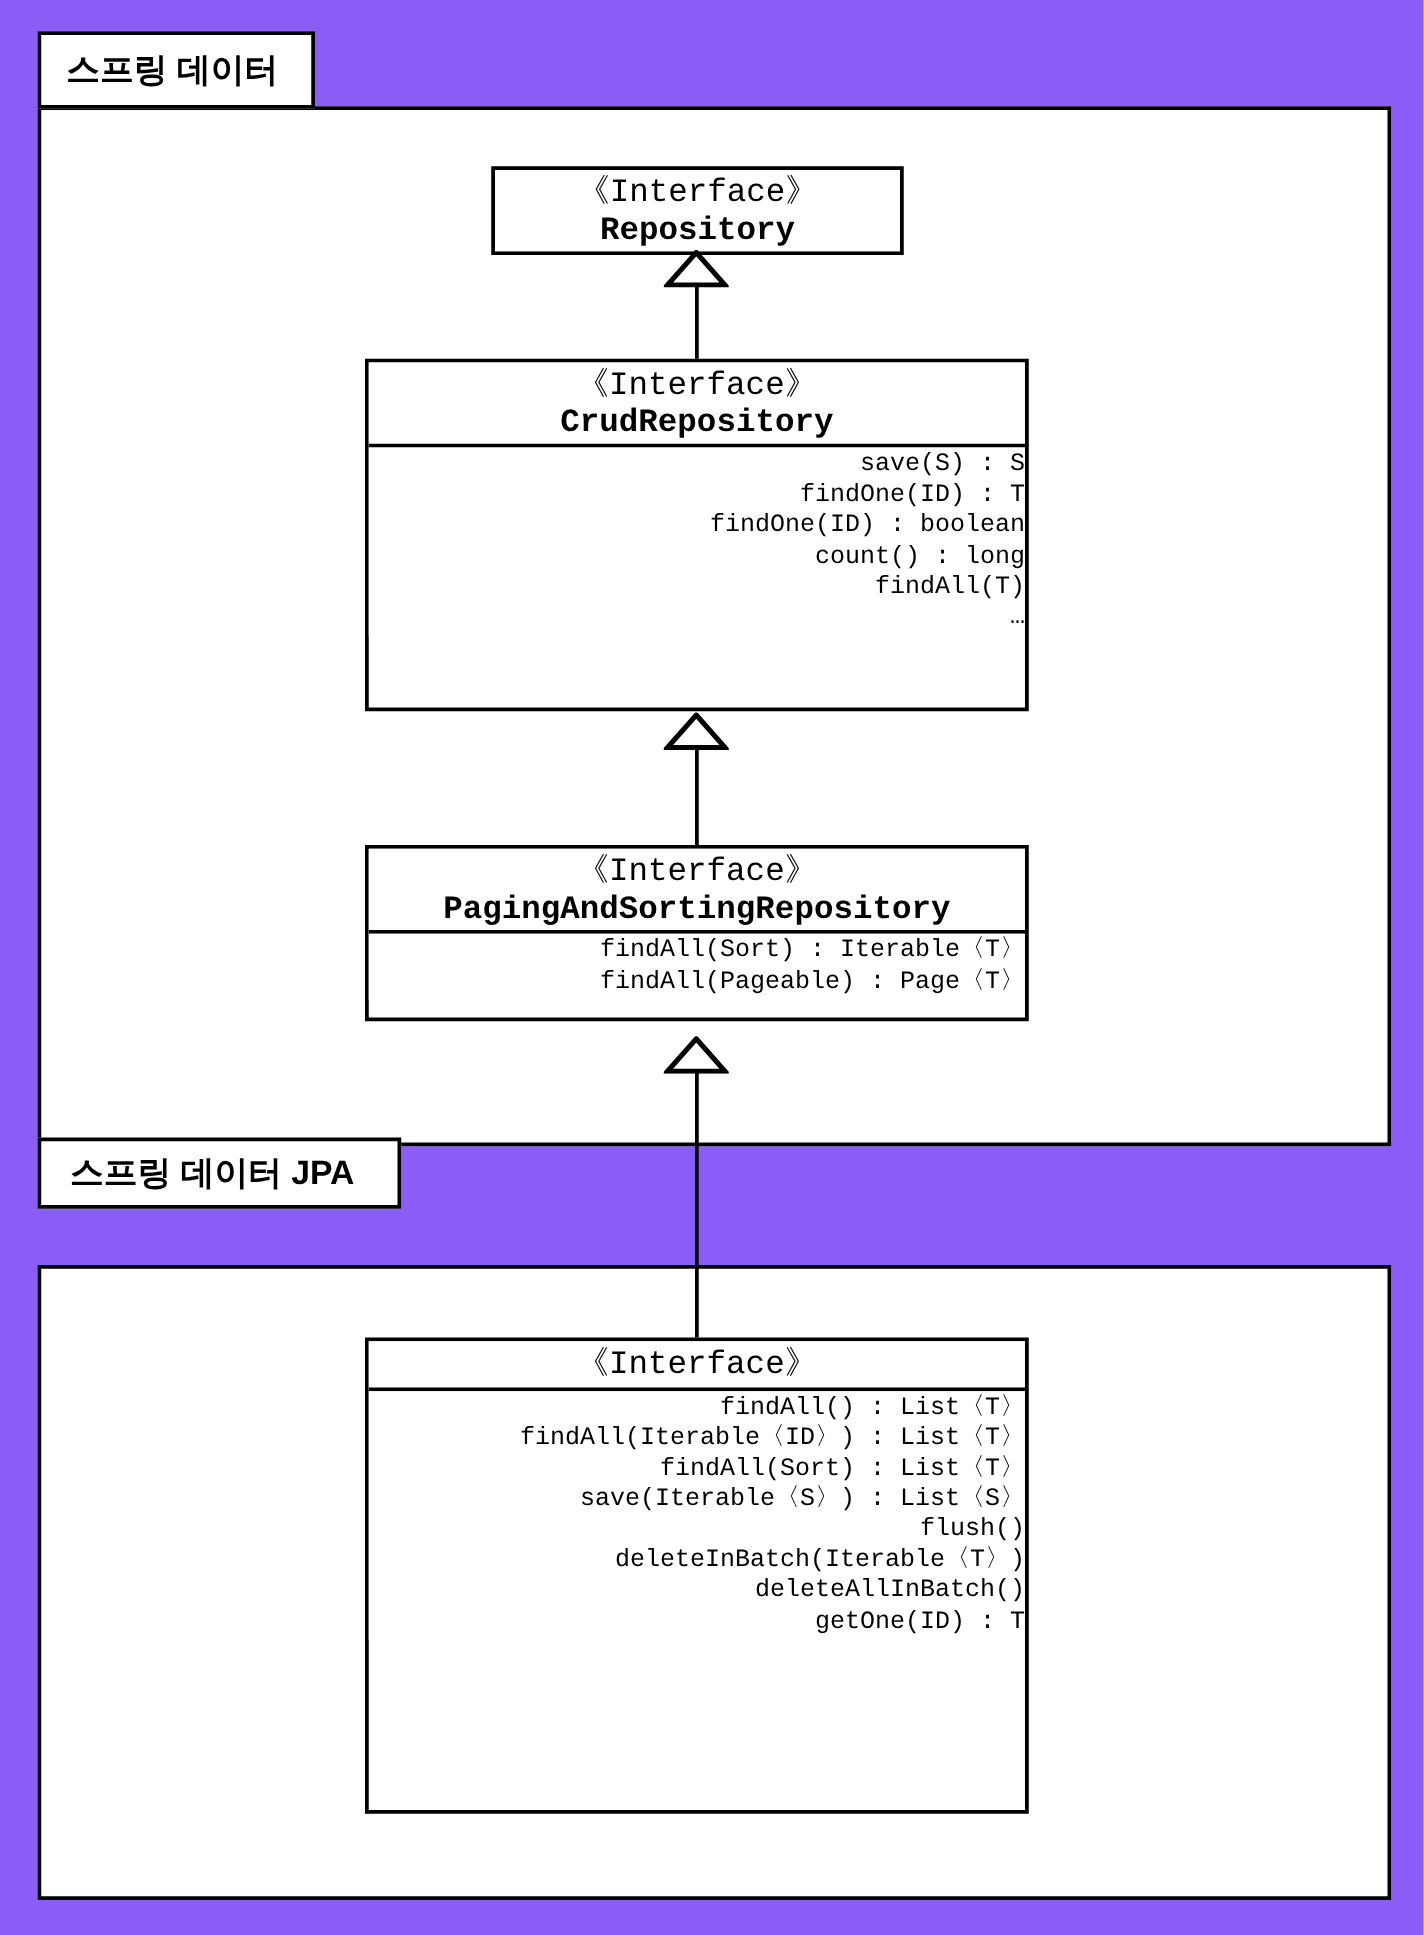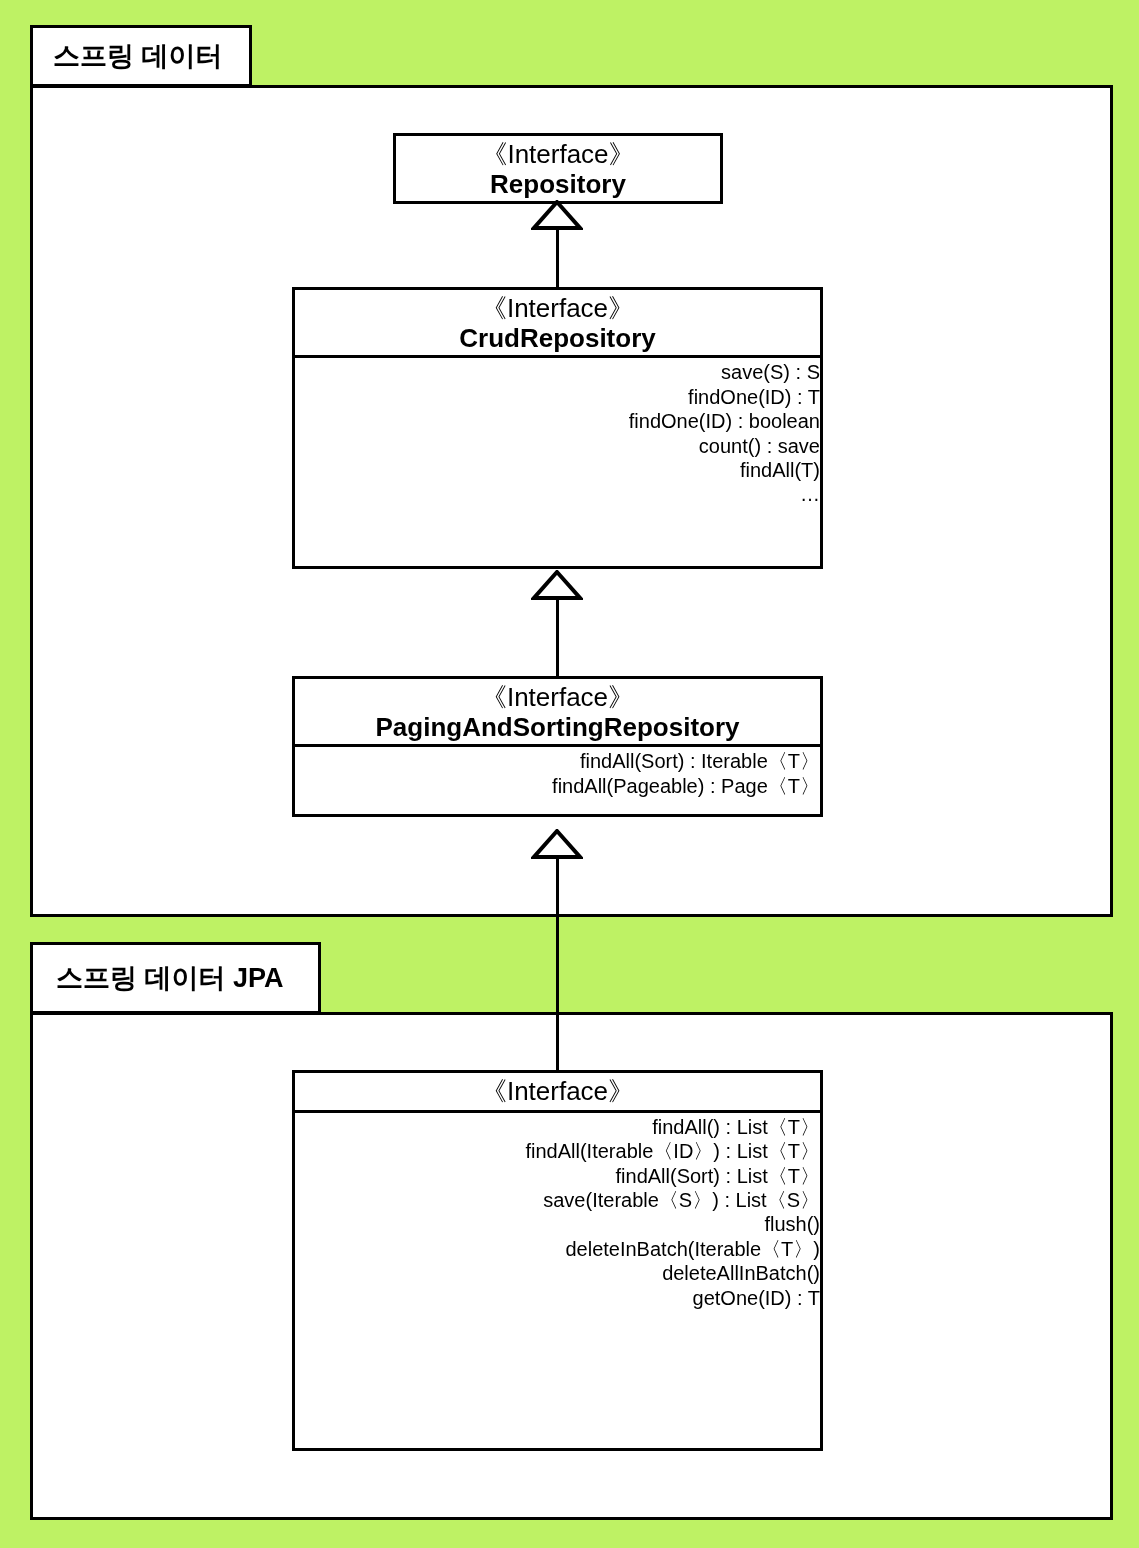--- a/index.html
+++ b/index.html
@@ -8,21 +8,21 @@
     background: #ffffff;
   }
   body {
     font-family: "Liberation Sans", sans-serif;
     color: #000000;
   }
   #canvas {
     position: relative;
     width: 1139px;
     height: 1548px;
-    background: #bef264;
+    background: #8b5cf6;
     overflow: hidden;
   }
 
   
   .pkg-tab {
     position: absolute;
     border: 3px solid #000;
     background: #fff;
     box-sizing: border-box;
     display: flex;
@@ -45,20 +45,21 @@
     z-index: 1;
   }
 
   
   .uml-box {
     position: absolute;
     border: 3px solid #000;
     background: #fff;
     box-sizing: border-box;
     z-index: 4;
+    font-family: Liberation Mono, monospace;
   }
   .uml-header {
     padding: 4px 0 3px 0;
     text-align: center;
     border-bottom: 3px solid #000;
     background: #fff;
   }
   .uml-header.no-rule {
     border-bottom: none;
   }
@@ -99,21 +100,21 @@
 </head>
 <body>
 
 <div id="canvas">
 
   <div class="pkg-tab" style="left:30px; top:25px; width:222px; height:62px;">
     <span class="pkg-tab-label">스프링 데이터</span>
   </div>
   <div class="pkg-body" style="left:30px; top:85px; width:1083px; height:832px;"></div>
 
-  <div class="pkg-tab" style="left:30px; top:942px; width:291px; height:72px;padding-left:23px;">
+  <div class="pkg-tab" style="left:30px; top:910px; width:291px; height:57px;padding-left:23px;">
     <span class="pkg-tab-label">스프링 데이터 JPA</span>
   </div>
   <div class="pkg-body" style="left:30px; top:1012px; width:1083px; height:508px;"></div>
 
   <div class="gen-line" style="left:556px; top:225px; height:64px;"></div>
   <svg class="gen-tri" style="left:531px; top:200px;" width="52" height="30" viewBox="0 0 52 30">
     <polygon points="26,2 49,28 3,28" fill="#ffffff" stroke="#000000" stroke-width="4"></polygon>
   </svg>
 
   <div class="gen-line" style="left:556px; top:598px; height:78px;"></div>
@@ -135,21 +136,21 @@
 
   <div class="uml-box" style="left:292px; top:287px; width:531px; height:282px;">
     <div class="uml-header">
       <div class="uml-stereo">《Interface》</div>
       <div class="uml-name">CrudRepository</div>
     </div>
     <div class="uml-members">
       <div class="uml-member">save(S) : S</div>
       <div class="uml-member">findOne(ID) : T</div>
       <div class="uml-member">findOne(ID) : boolean</div>
-      <div class="uml-member">count() : save</div>
+      <div class="uml-member">count() : long</div>
       <div class="uml-member">findAll(T)</div>
       <div class="uml-member">…</div>
     </div>
   </div>
 
   <div class="uml-box" style="left:292px; top:676px; width:531px; height:141px;">
     <div class="uml-header">
       <div class="uml-stereo">《Interface》</div>
       <div class="uml-name">PagingAndSortingRepository</div>
     </div>

